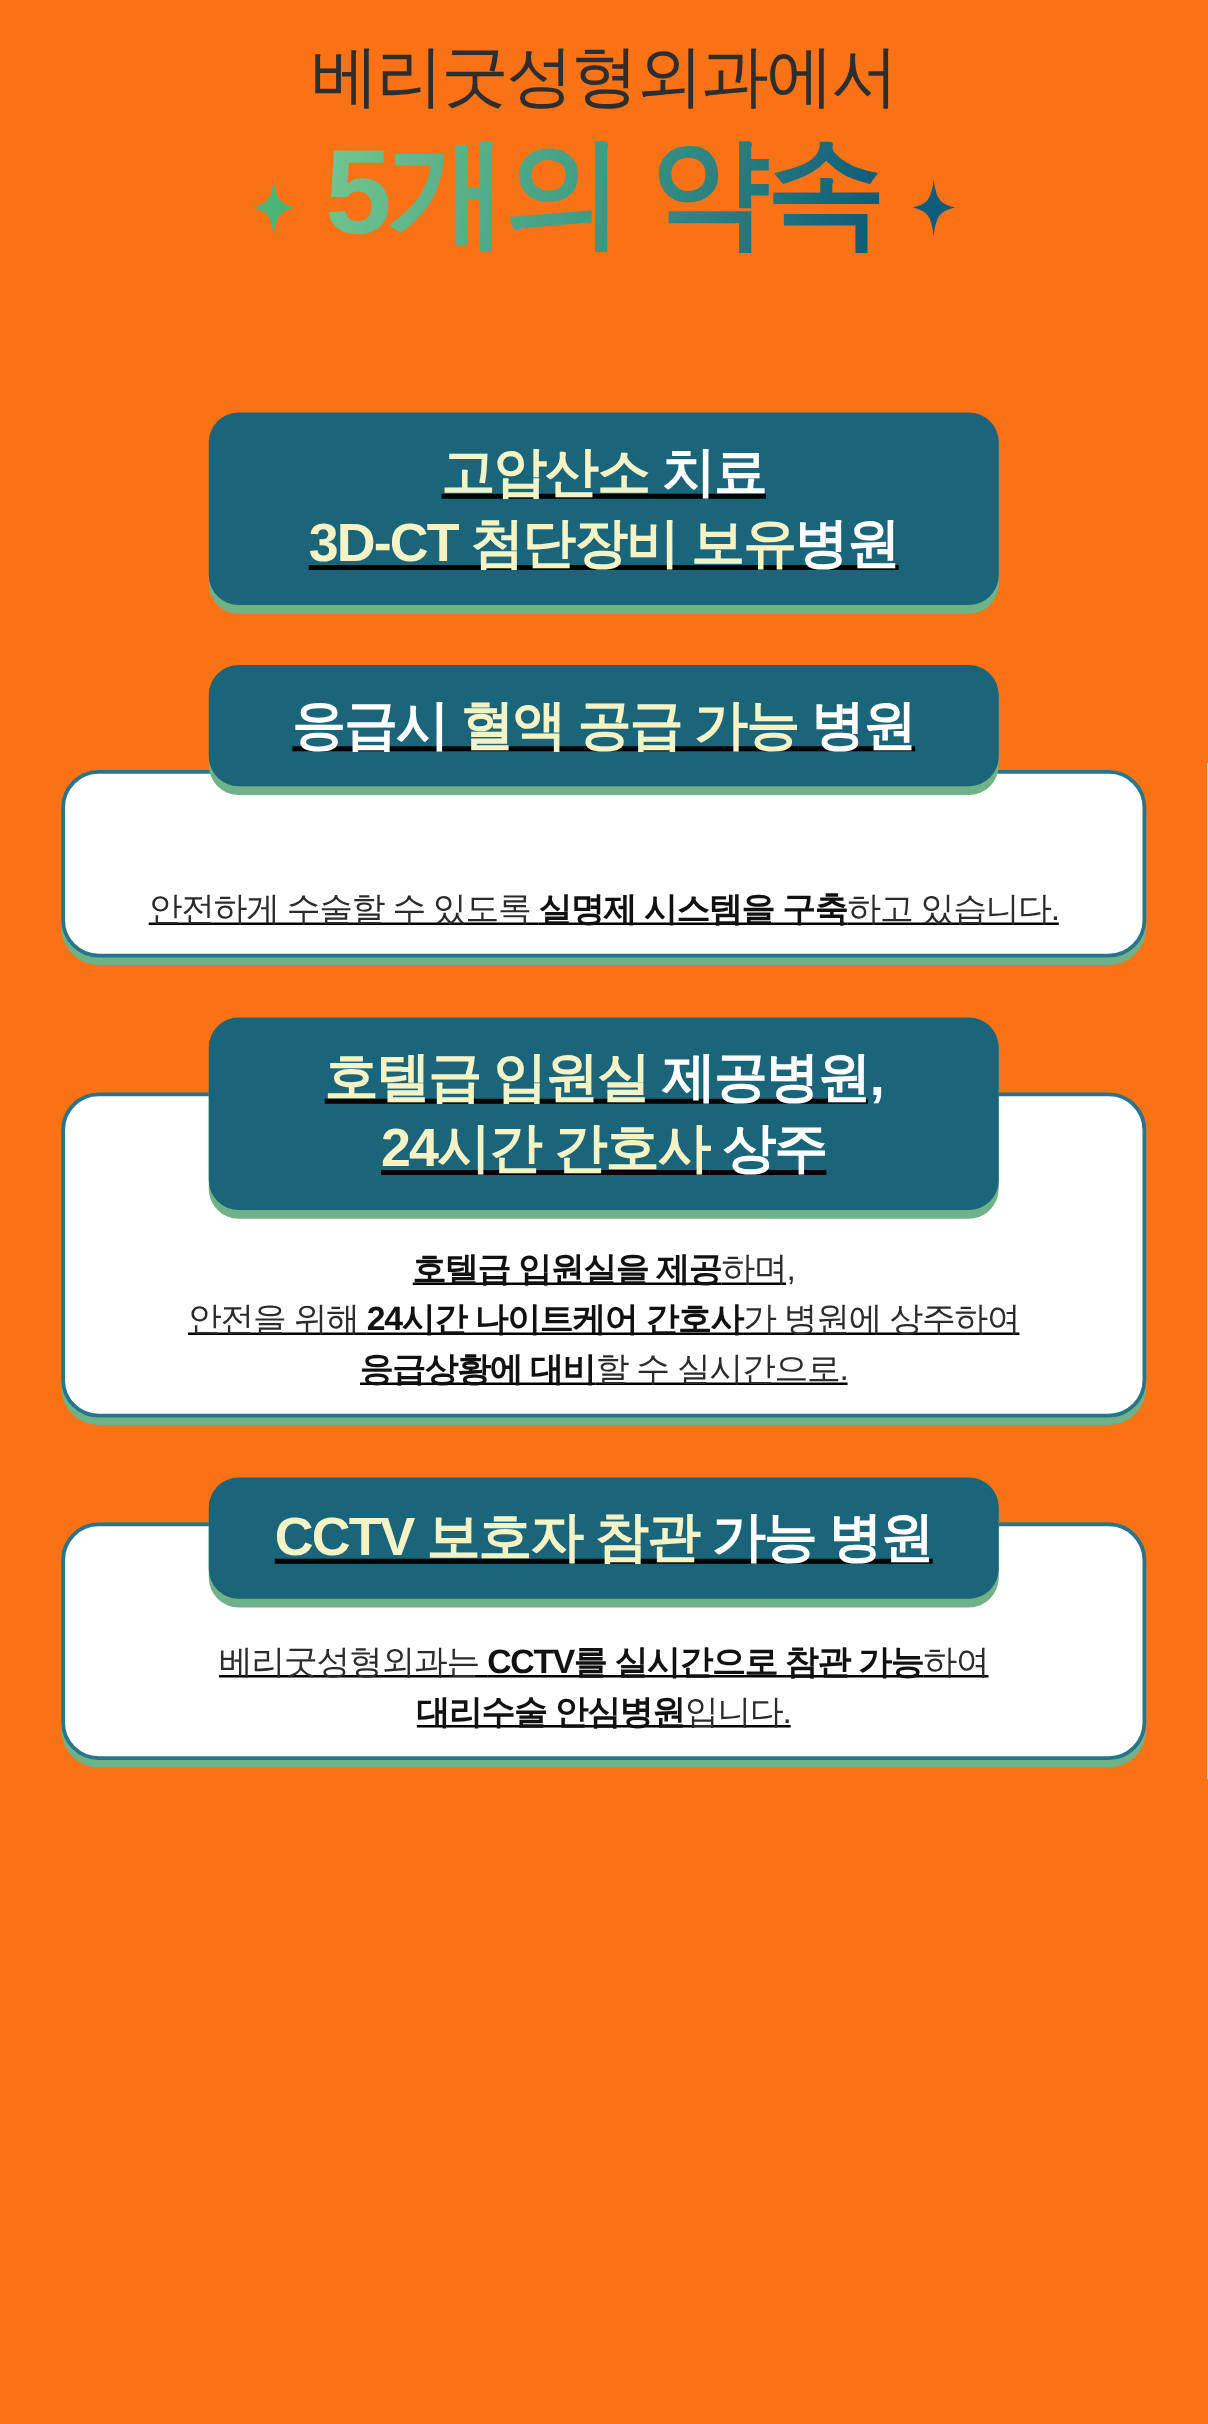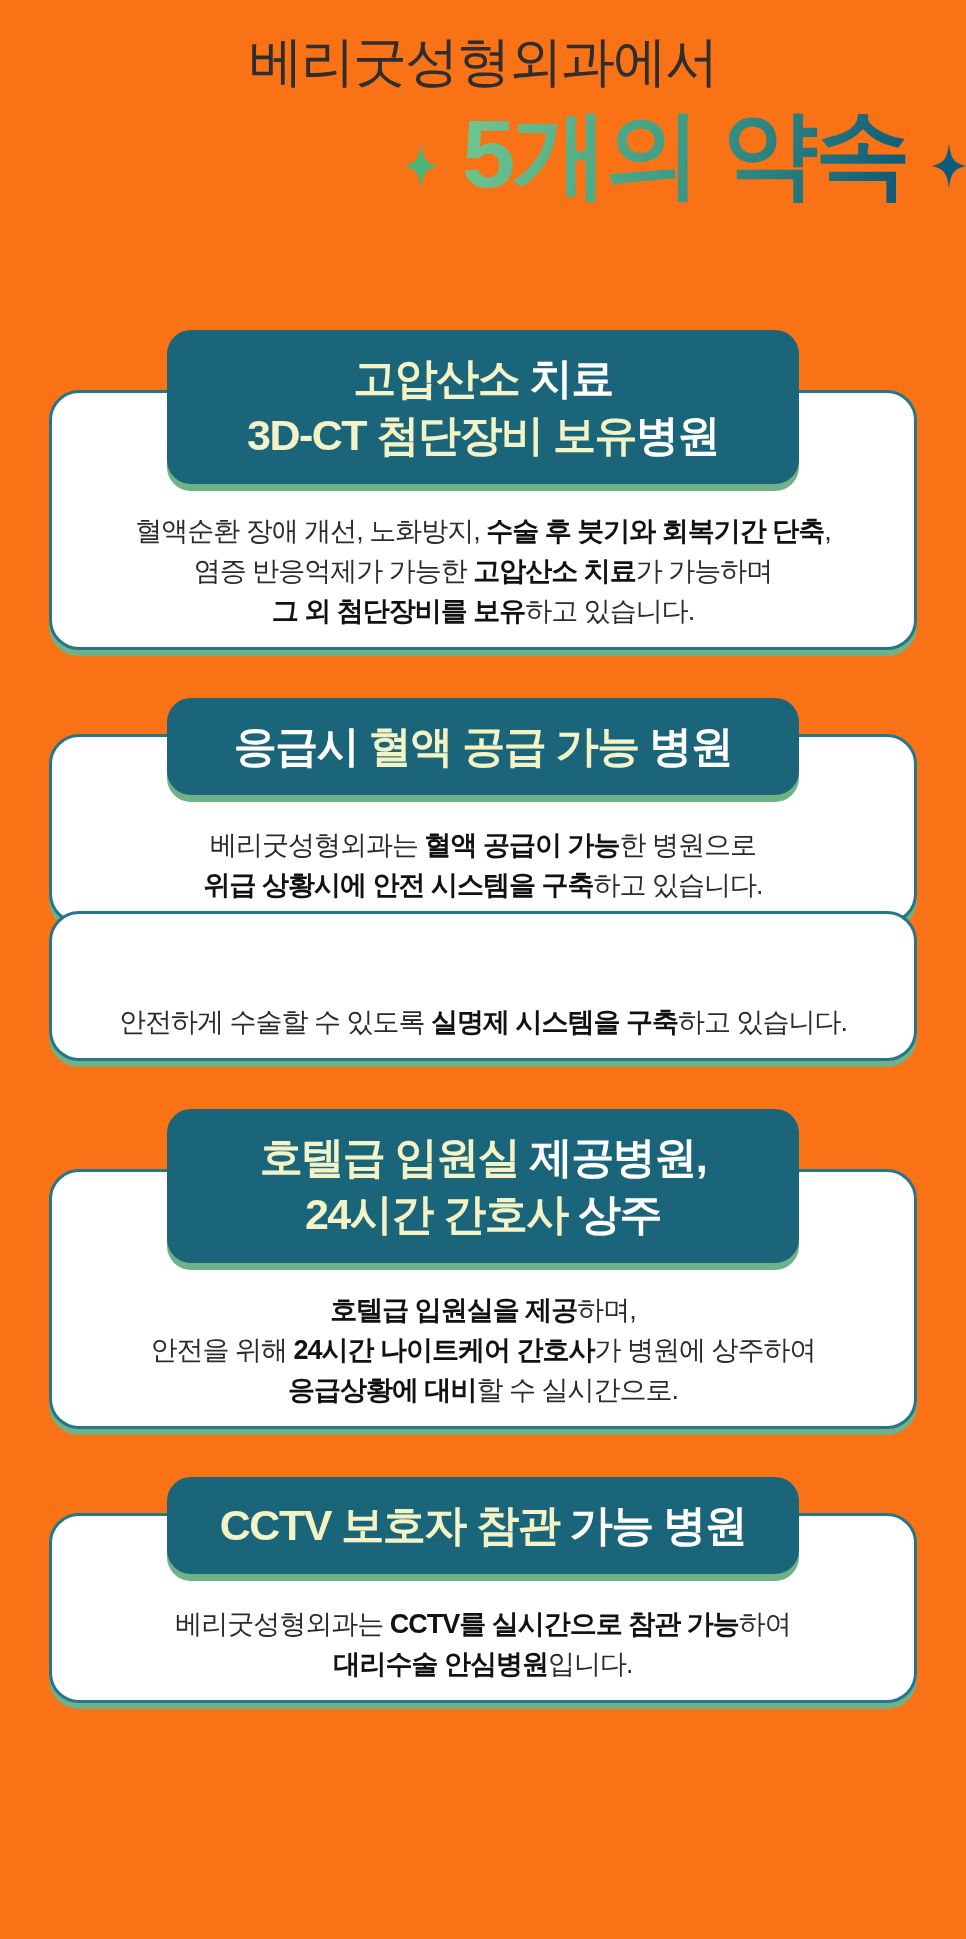--- a/index.html
+++ b/index.html
@@ -15,36 +15,36 @@
   }
 
   
   .titles{ padding-top:26px; text-align:center; color:#2e2e2e; }
   .title-line{
     font-size:54px; line-height:70px;
     font-weight:500; letter-spacing:-2px;
   }
   .big-row{
     margin-top:6px;
-    display:flex; align-items:center; justify-content:flex-end;
+    display:flex; align-items:center; justify-content:center;
     gap:24px;
   }
   .big-title{
     font-size:96px; line-height:104px;
     font-weight:900; letter-spacing:-3px;
     background:linear-gradient(105deg,#6ec48d 4%,#3f9c85 48%,#115c78 96%);
     -webkit-background-clip:text; background-clip:text;
     color:transparent;
     white-space:nowrap;
   }
   .sparkle{ width:34px; height:50px; transform:translateY(12px); }
 
   
   .cards{ margin-top:124px; }
-  .card{ margin-bottom:48px; }
+  .card{ margin-bottom:48px;text-decoration:underline; }
 
   .pill{
     position:relative; z-index:2;
     width:632px; margin:0 auto;
     background:#1b657a;
     border-radius:24px;
     box-shadow:0 7px 0 #6fb287;
     text-align:center;
     padding:20px 12px;
     color:#ffffff;
@@ -88,33 +88,24 @@
       </svg>
     </div>
   </div>
 
   <div class="cards">
       <section class="card card--two">
         <div class="pill">
           <div class="pill-line"><span class="hl">고압산소</span><span class="wh"> 치료</span></div>
           <div class="pill-line"><span class="hl">3D-CT 첨단장비 보유</span><span class="wh">병원</span></div>
         </div>
-        <div class="box">
-          <div class="body-line"><span class="r">혈액순환 장애 개선, 노화방지, </span><span class="b">수술 후 붓기와 회복기간 단축</span><span class="r">,</span></div>
-          <div class="body-line"><span class="r">염증 반응억제가 가능한 </span><span class="b">고압산소 치료</span><span class="r">가 가능하며</span></div>
-          <div class="body-line"><span class="b">그 외 첨단장비를 보유</span><span class="r">하고 있습니다.</span></div>
-        </div>
       </section>
       <section class="card">
         <div class="pill">
           <div class="pill-line"><span class="wh">응급시 </span><span class="hl">혈액 공급 가능</span><span class="wh"> 병원</span></div>
-        </div>
-        <div class="box">
-          <div class="body-line"><span class="r">베리굿성형외과는 </span><span class="b">혈액 공급이 가능</span><span class="r">한 병원으로</span></div>
-          <div class="body-line"><span class="b">위급 상황시에 안전 시스템을 구축</span><span class="r">하고 있습니다.</span></div>
         </div>
       </section>
       <section class="card">
         <div class="box">
           <div class="body-line"><span class="r">안전하게 수술할 수 있도록 </span><span class="b">실명제 시스템을 구축</span><span class="r">하고 있습니다.</span></div>
         </div>
       </section>
       <section class="card card--two">
         <div class="pill">
           <div class="pill-line"><span class="hl">호텔급 입원실</span><span class="wh"> 제공병원,</span></div>

